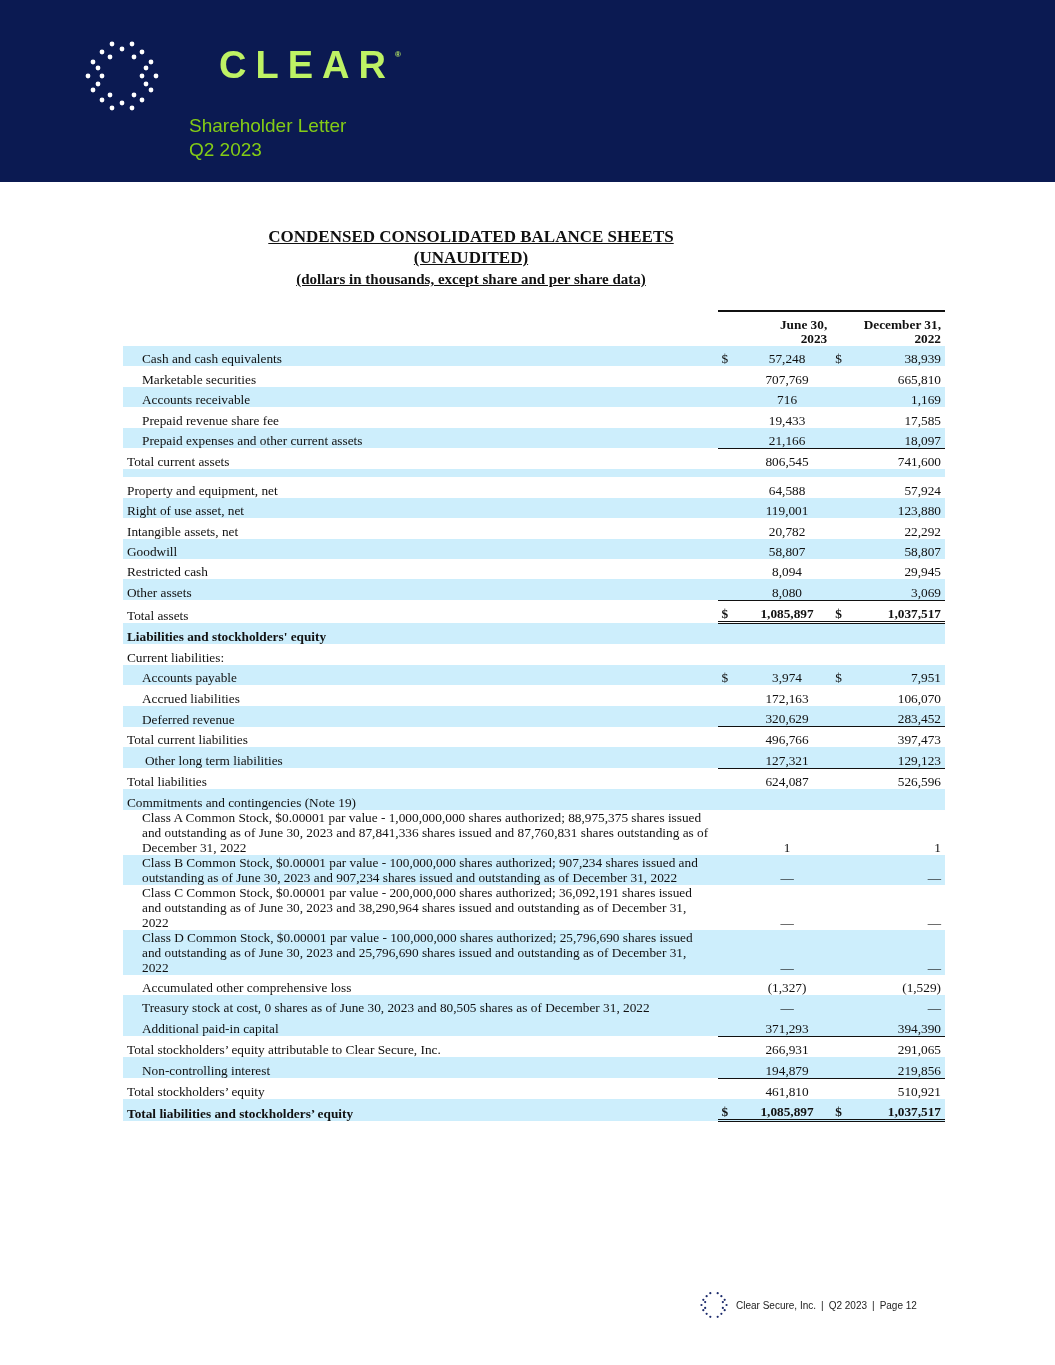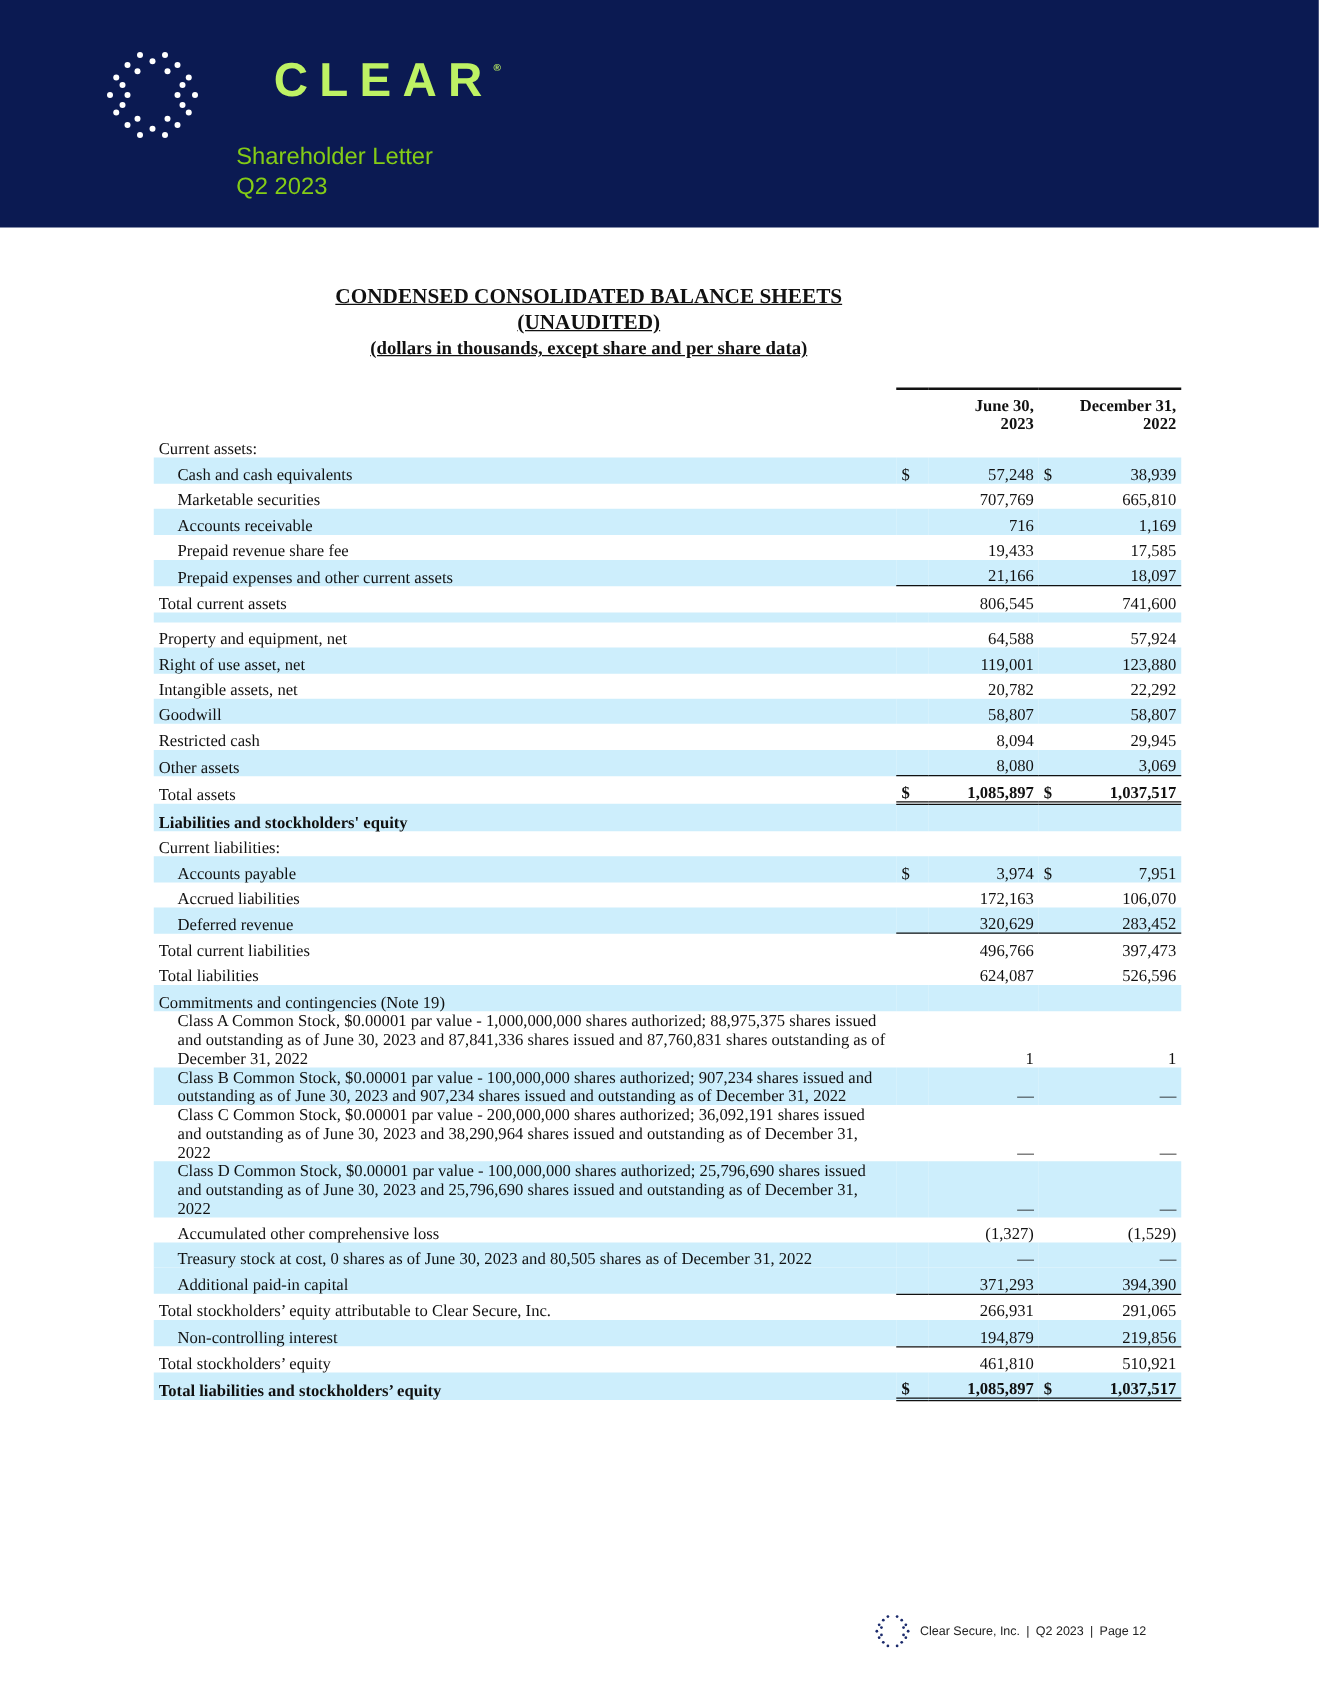--- a/index.html
+++ b/index.html
@@ -10,21 +10,21 @@
   .brand sup { font-size: 8px; letter-spacing: 0; vertical-align: top; position: relative; top: 6px; }
   .subtitle { position: absolute; left: 189px; top: 114px; color: #84cc16; font-family: "Liberation Sans", sans-serif; font-size: 19px; line-height: 24px; }
   .titles { position: absolute; left: 0; width: 942px; top: 227px; text-align: center; font-weight: bold; text-decoration: underline; }
   .t1 { font-size: 17px; line-height: 20px; }
   .t2 { font-size: 17px; line-height: 22px; }
   .t3 { font-size: 15px; line-height: 20px; text-align: center; }
   table.bs { position: absolute; left: 123px; top: 310px; width: 822px; border-collapse: collapse; font-size: 13.3px; }
   table.bs td { padding: 0 4px; height: 20.4px; vertical-align: bottom; line-height: 15px; }
   .c-label { width: 598px; }
   .c-d1 { width: 18px; text-align: left; }
-  .c-v1 { width: 82px; text-align: right; }
+  .c-v1 { width: 82px; text-align: center; }
   .c-d2 { width: 18px; text-align: left; }
   .c-v2 { width: 82px; text-align: right; }
   tr.shade td { background: #cdeefc; }
   tr.hdr td { font-weight: bold; text-align: right; height: 34px; border-top: 2px solid #111; line-height: 14px; }
   tr.hdr td.blank { border-top: none; }
   .ind1 { padding-left: 19px !important; }
   .ind2 { padding-left: 22px !important; }
   .bold td { font-weight: bold; }
   .ul td.num { border-bottom: 1.5px solid #111; }
   .dbl td.num { border-bottom: 3px double #111; }
@@ -80,27 +80,20 @@
   <div class="t3">(dollars in thousands, except share and per share data)</div>
 </div>
 
 <table class="bs">
   <tbody id="bs-body">
     <tr class="hdr">
       <td class="c-label blank"></td>
       <td colspan="2"><span>June 30,</span><br><span>2023</span></td>
       <td colspan="2"><span>December 31,</span><br><span>2022</span></td>
     </tr>
-      <tr>
-        <td class="c-label">Current assets:</td>
-        <td class="c-d1 num"></td>
-        <td class="c-v1 num"></td>
-        <td class="c-d2 num"></td>
-        <td class="c-v2 num"></td>
-      </tr>
       <tr class="shade">
         <td class="c-label ind1">Cash and cash equivalents</td>
         <td class="c-d1 num">$</td>
         <td class="c-v1 num">57,248</td>
         <td class="c-d2 num">$</td>
         <td class="c-v2 num">38,939</td>
       </tr>
       <tr>
         <td class="c-label ind1">Marketable securities</td>
         <td class="c-d1 num"></td>
@@ -226,20 +219,27 @@
         <td class="c-v1 num">320,629</td>
         <td class="c-d2 num"></td>
         <td class="c-v2 num">283,452</td>
       </tr>
       <tr>
         <td class="c-label">Total current liabilities</td>
         <td class="c-d1 num"></td>
         <td class="c-v1 num">496,766</td>
         <td class="c-d2 num"></td>
         <td class="c-v2 num">397,473</td>
+      </tr>
+      <tr class="shade ul">
+        <td class="c-label ind2">Other long term liabilities</td>
+        <td class="c-d1 num"></td>
+        <td class="c-v1 num">127,321</td>
+        <td class="c-d2 num"></td>
+        <td class="c-v2 num">129,123</td>
       </tr>
       <tr>
         <td class="c-label">Total liabilities</td>
         <td class="c-d1 num"></td>
         <td class="c-v1 num">624,087</td>
         <td class="c-d2 num"></td>
         <td class="c-v2 num">526,596</td>
       </tr>
       <tr class="shade">
         <td class="c-label">Commitments and contingencies (Note 19)</td>

